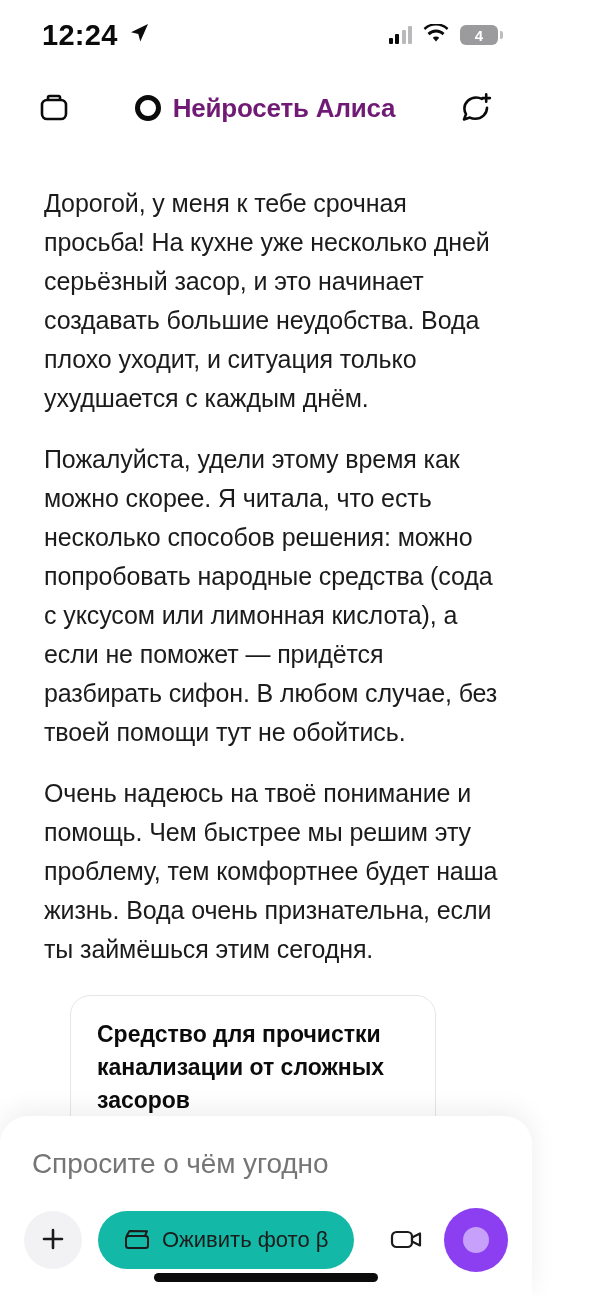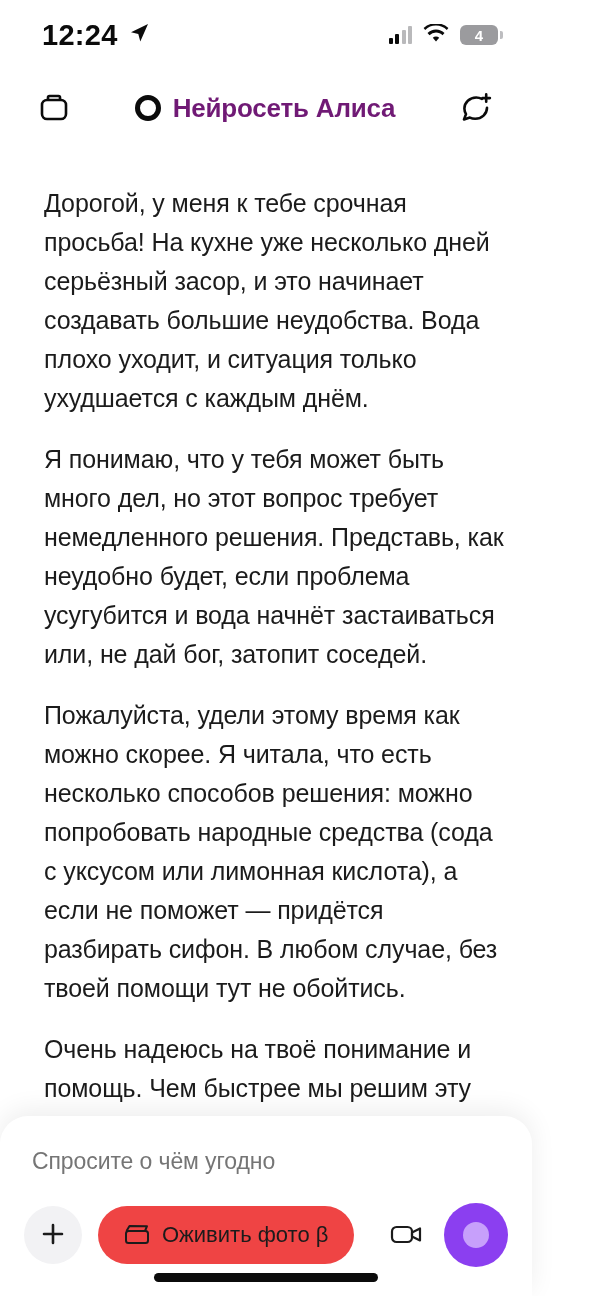--- a/index.html
+++ b/index.html
@@ -163,21 +163,21 @@
     right: 0;
     bottom: 0;
     background: #ffffff;
     border-top-left-radius: 28px;
     border-top-right-radius: 28px;
     box-shadow: 0 -6px 26px rgba(0,0,0,0.07);
     padding: 26px 24px 0 24px;
     height: 180px;
   }
   .composer-input {
-    font-size: 23px;
+    font-size: 28px;
     color: #b3b3b7;
     padding: 6px 8px 0 8px;
     letter-spacing: -0.1px;
     background: none;
     border: none;
     width: 100%;
     outline: none;
     font-family: "Liberation Sans", sans-serif;
   }
   .composer-row {
@@ -194,21 +194,21 @@
     border: none;
     display: flex;
     align-items: center;
     justify-content: center;
     cursor: pointer;
     flex: 0 0 auto;
   }
   .chip {
     height: 58px;
     border-radius: 29px;
-    background: #ef4444;
+    background: #14b8a6;
     border: none;
     display: flex;
     align-items: center;
     gap: 12px;
     padding: 0 26px;
     cursor: pointer;
     font-family: "Liberation Sans", sans-serif;
   }
   .chip .chip-label {
     font-size: 22px;
@@ -293,21 +293,20 @@
     <button class="icon-btn">
       <svg width="36" height="36" viewBox="0 0 36 36" aria-hidden="true">
         <path d="M29 17.8c0 6.1-5.3 11-11.8 11-1.9 0-3.7-.4-5.3-1.2L6 29.4l2-5.3a10.5 10.5 0 0 1-1.6-5.6c0-6.1 5.3-11 11.8-11 2.1 0 4 .5 5.7 1.4" fill="none" stroke="#0b0b0b" stroke-width="2.6" stroke-linecap="round" stroke-linejoin="round"></path>
         <path d="M28.2 4.4 v7.4 M24.5 8.1 h7.4" stroke="#0b0b0b" stroke-width="2.6" stroke-linecap="round"></path>
       </svg>
     </button>
   </div>
 
   <div class="conversation">
     <p class="msg-p">Дорогой, у меня к тебе срочная просьба! На кухне уже несколько дней серьёзный засор, и это начинает создавать большие неудобства. Вода плохо уходит, и ситуация только ухудшается с каждым днём.</p>
-    <p class="msg-p">Я понимаю, что у тебя может быть много дел, но этот вопрос требует немедленного решения. Представь, как неудобно будет, если проблема усугубится и вода начнёт застаиваться или, не дай бог, затопит соседей.</p>
     <p class="msg-p">Пожалуйста, удели этому время как можно скорее. Я читала, что есть несколько способов решения: можно попробовать народные средства (сода с уксусом или лимонная кислота), а если не поможет — придётся разбирать сифон. В любом случае, без твоей помощи тут не обойтись.</p>
     <p class="msg-p">Очень надеюсь на твоё понимание и помощь. Чем быстрее мы решим эту проблему, тем комфортнее будет наша жизнь. Вода очень признательна, если ты займёшься этим сегодня.</p>
 
     <div class="product-card">
       <div class="pc-title">Средство для прочистки канализации от сложных засоров</div>
     </div>
   </div>
 
   <div class="composer">
     <input class="composer-input" type="text" placeholder="Спросите о чём угодно" style="">

